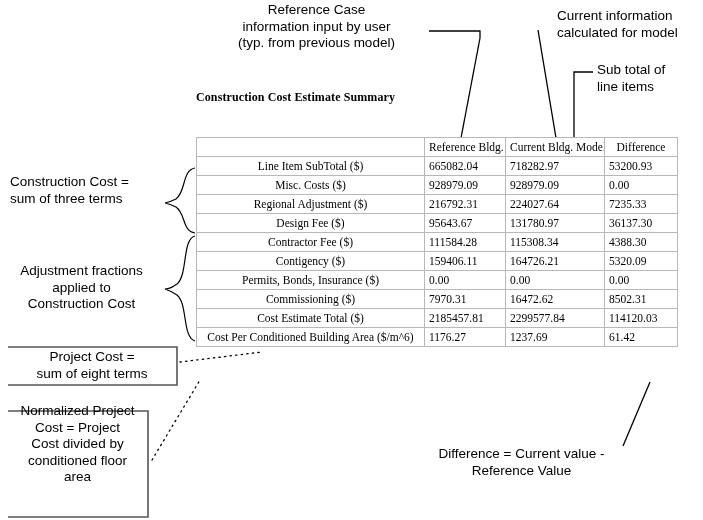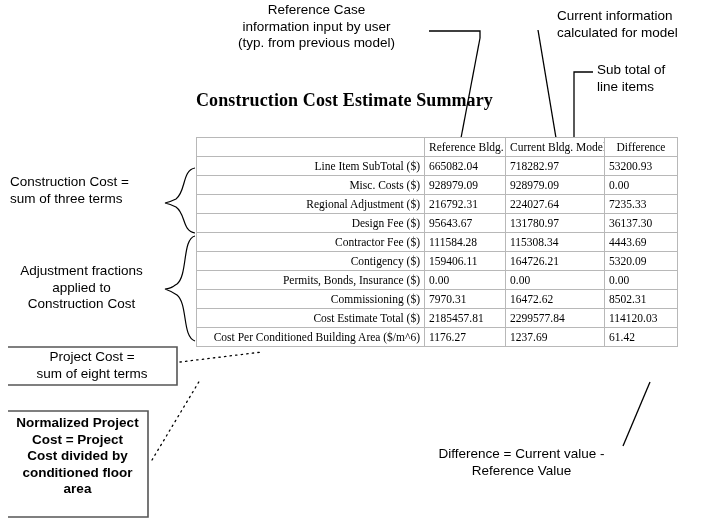--- a/index.html
+++ b/index.html
@@ -45,32 +45,32 @@
     height:14px;
     background:#ffffff;
     font-weight:normal;
     overflow:hidden;
     white-space:nowrap;
   }
   table.cc th{
     text-align:center;
     font-weight:normal;
   }
-  td.label,th.label{text-align:right;}
+  td.label,th.label{text-align:center;}
   td.num{text-align:left;}
   col.c0{width:228px;}
   col.c1{width:81px;}
   col.c2{width:99px;}
   col.c3{width:73px;}
 
   .title{
     position:absolute;
     left:196px;top:90px;
     font-family:"Liberation Serif", serif;
-    font-size:18px;
+    font-size:12px;
     font-weight:bold;
     color:#000000;
     letter-spacing:0.1px;
   }
 
   
   #overlay{
     position:absolute;left:0;top:0;
     width:703px;height:520px;
     pointer-events:none;
@@ -146,21 +146,21 @@
   <div class="anno l" style="left:10px;top:174px;width:150px;">Construction Cost =
 sum of three terms</div>
 
   <div class="anno c" style="left:12px;top:349px;width:160px;">Project Cost =
 sum of eight terms</div>
 
   <div class="anno c" style="left:4px;top:263px;width:155px;">Adjustment fractions
 applied to
 Construction Cost</div>
 
-  <div class="anno c" style="left:10px;top:415px;width:135px;font-weight:bold;">Normalized Project
+  <div class="anno c" style="left:10px;top:403px;width:135px;">Normalized Project
 Cost = Project
 Cost divided by
 conditioned floor
 area</div>
 
   <div class="anno c" style="left:414px;top:446px;width:215px;">Difference = Current value -
 Reference Value</div>
 
   <div class="title">Construction Cost Estimate Summary</div>
 
@@ -202,21 +202,21 @@
           <tr>
             <td class="label">Design Fee ($)</td>
             <td class="num">95643.67</td>
             <td class="num">131780.97</td>
             <td class="num">36137.30</td>
           </tr>
           <tr>
             <td class="label">Contractor Fee ($)</td>
             <td class="num">111584.28</td>
             <td class="num">115308.34</td>
-            <td class="num">4443.69</td>
+            <td class="num">4388.30</td>
           </tr>
           <tr>
             <td class="label">Contigency ($)</td>
             <td class="num">159406.11</td>
             <td class="num">164726.21</td>
             <td class="num">5320.09</td>
           </tr>
           <tr>
             <td class="label">Permits, Bonds, Insurance ($)</td>
             <td class="num">0.00</td>

